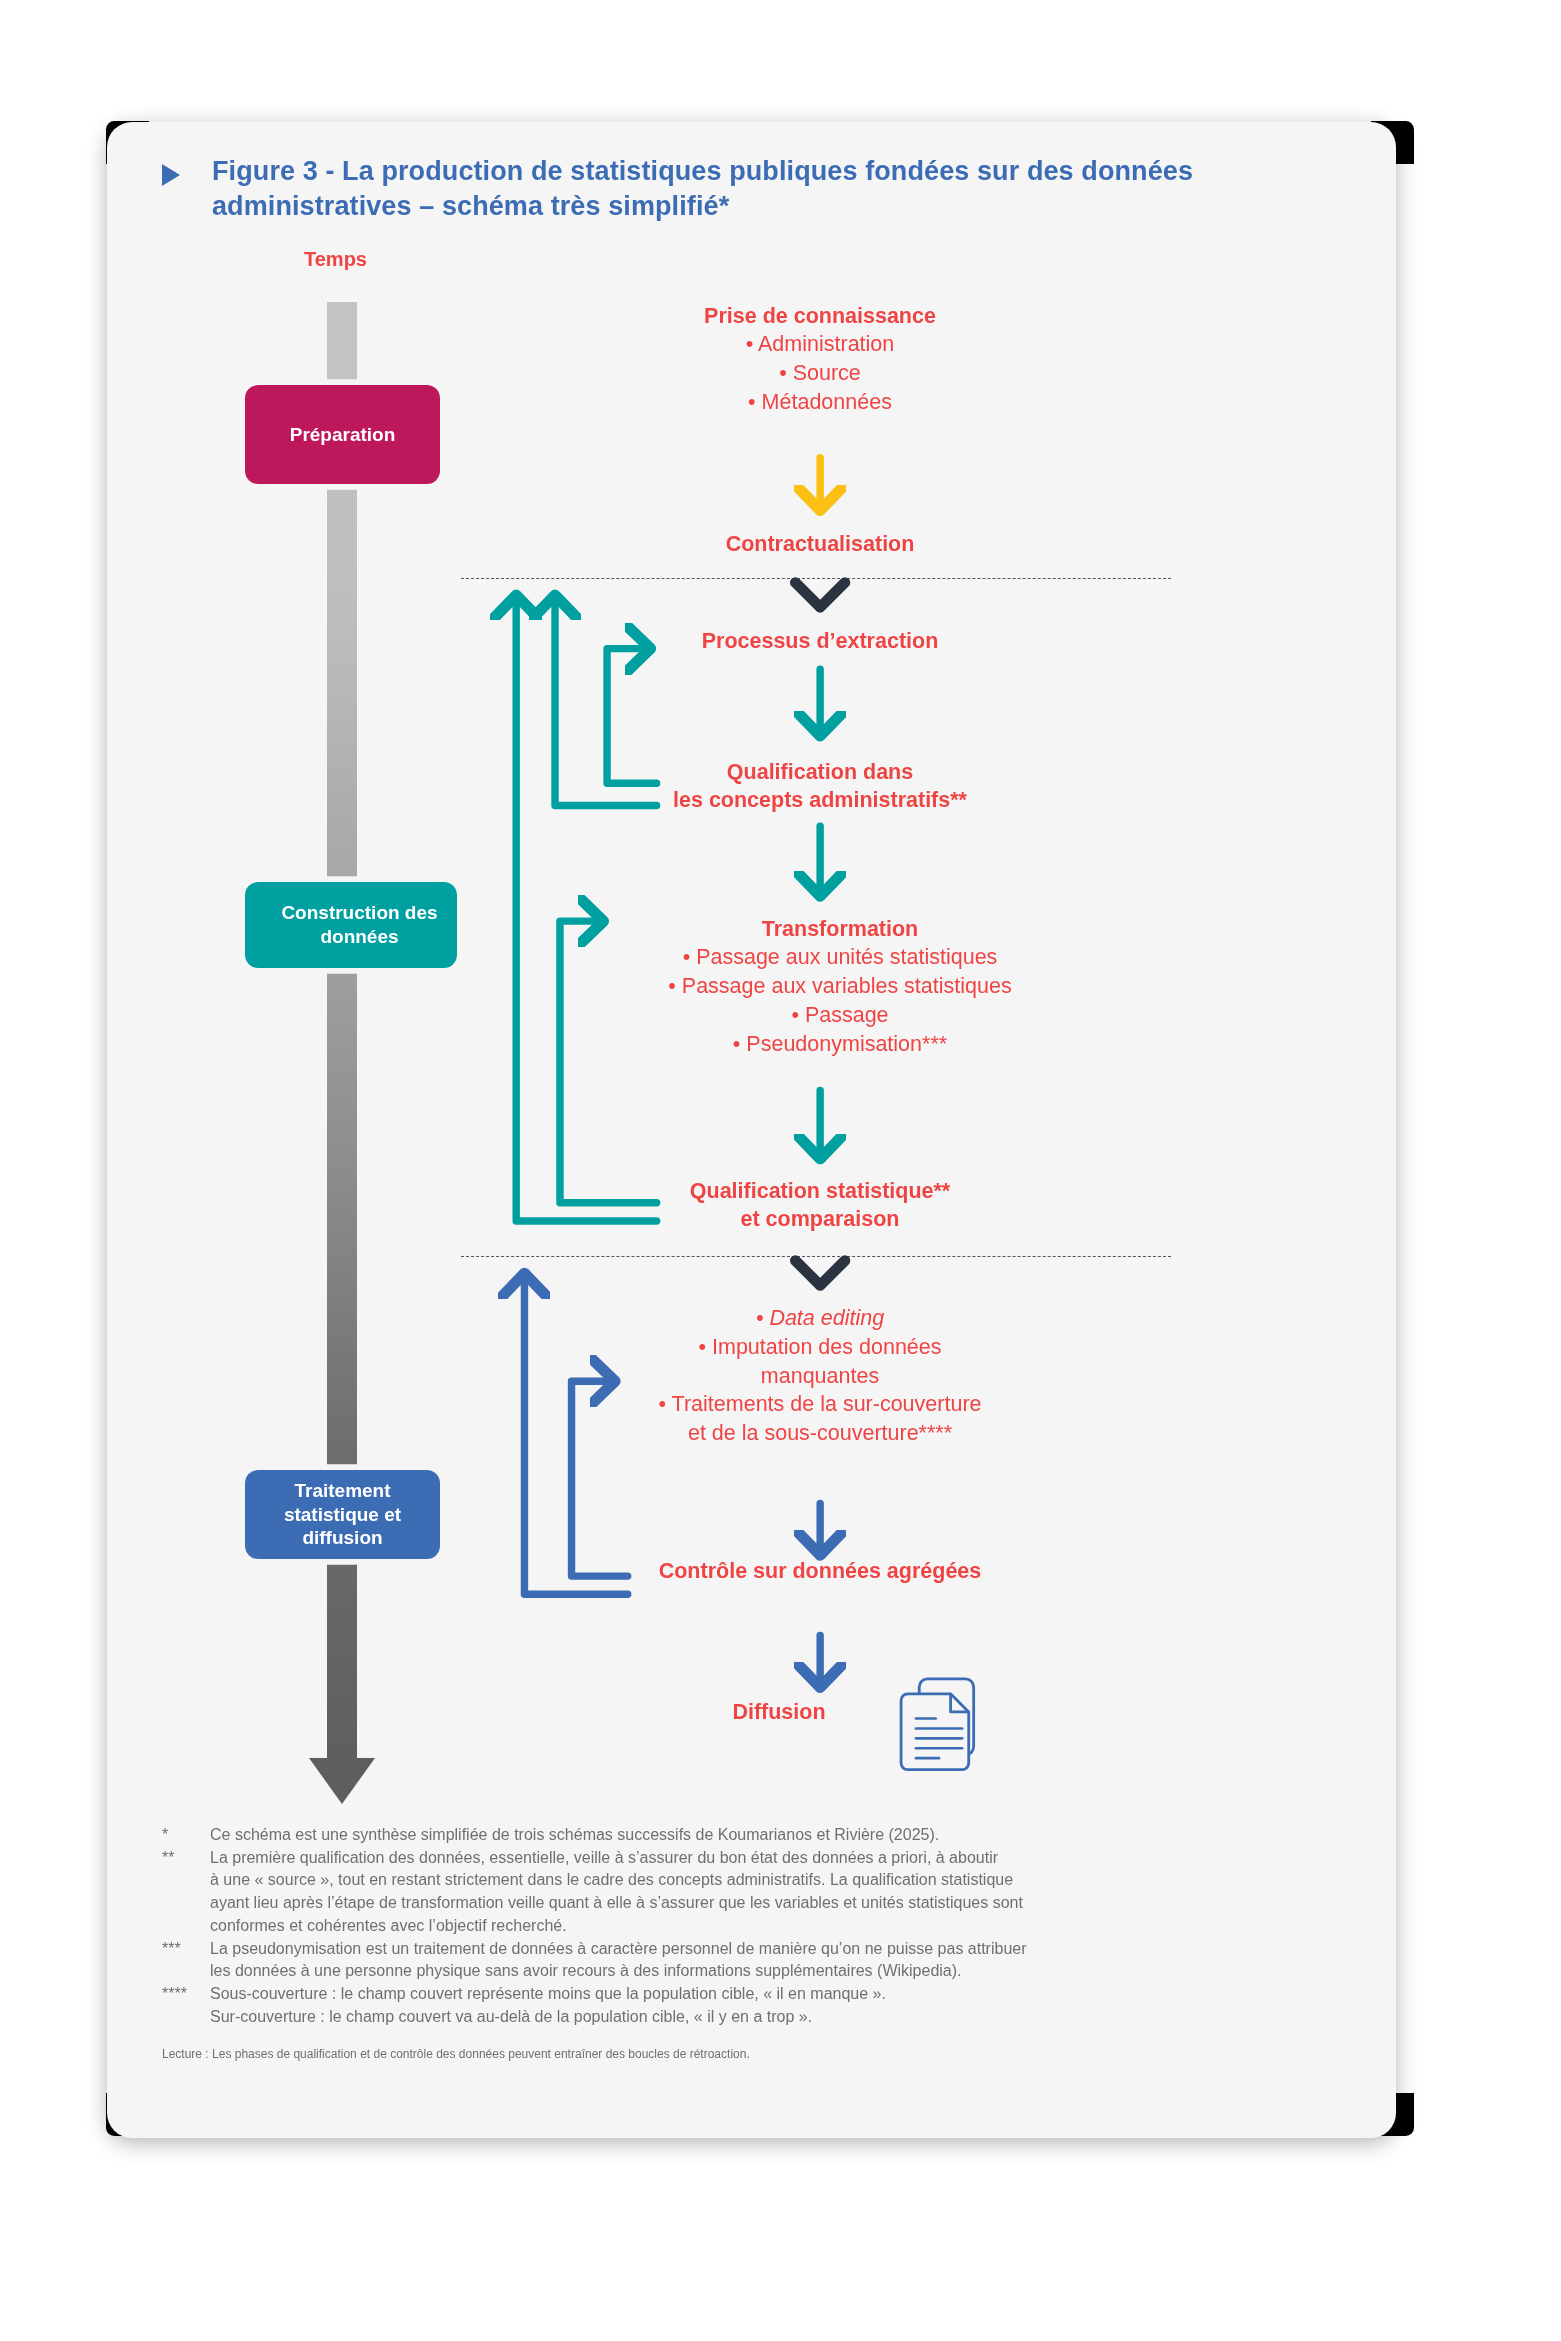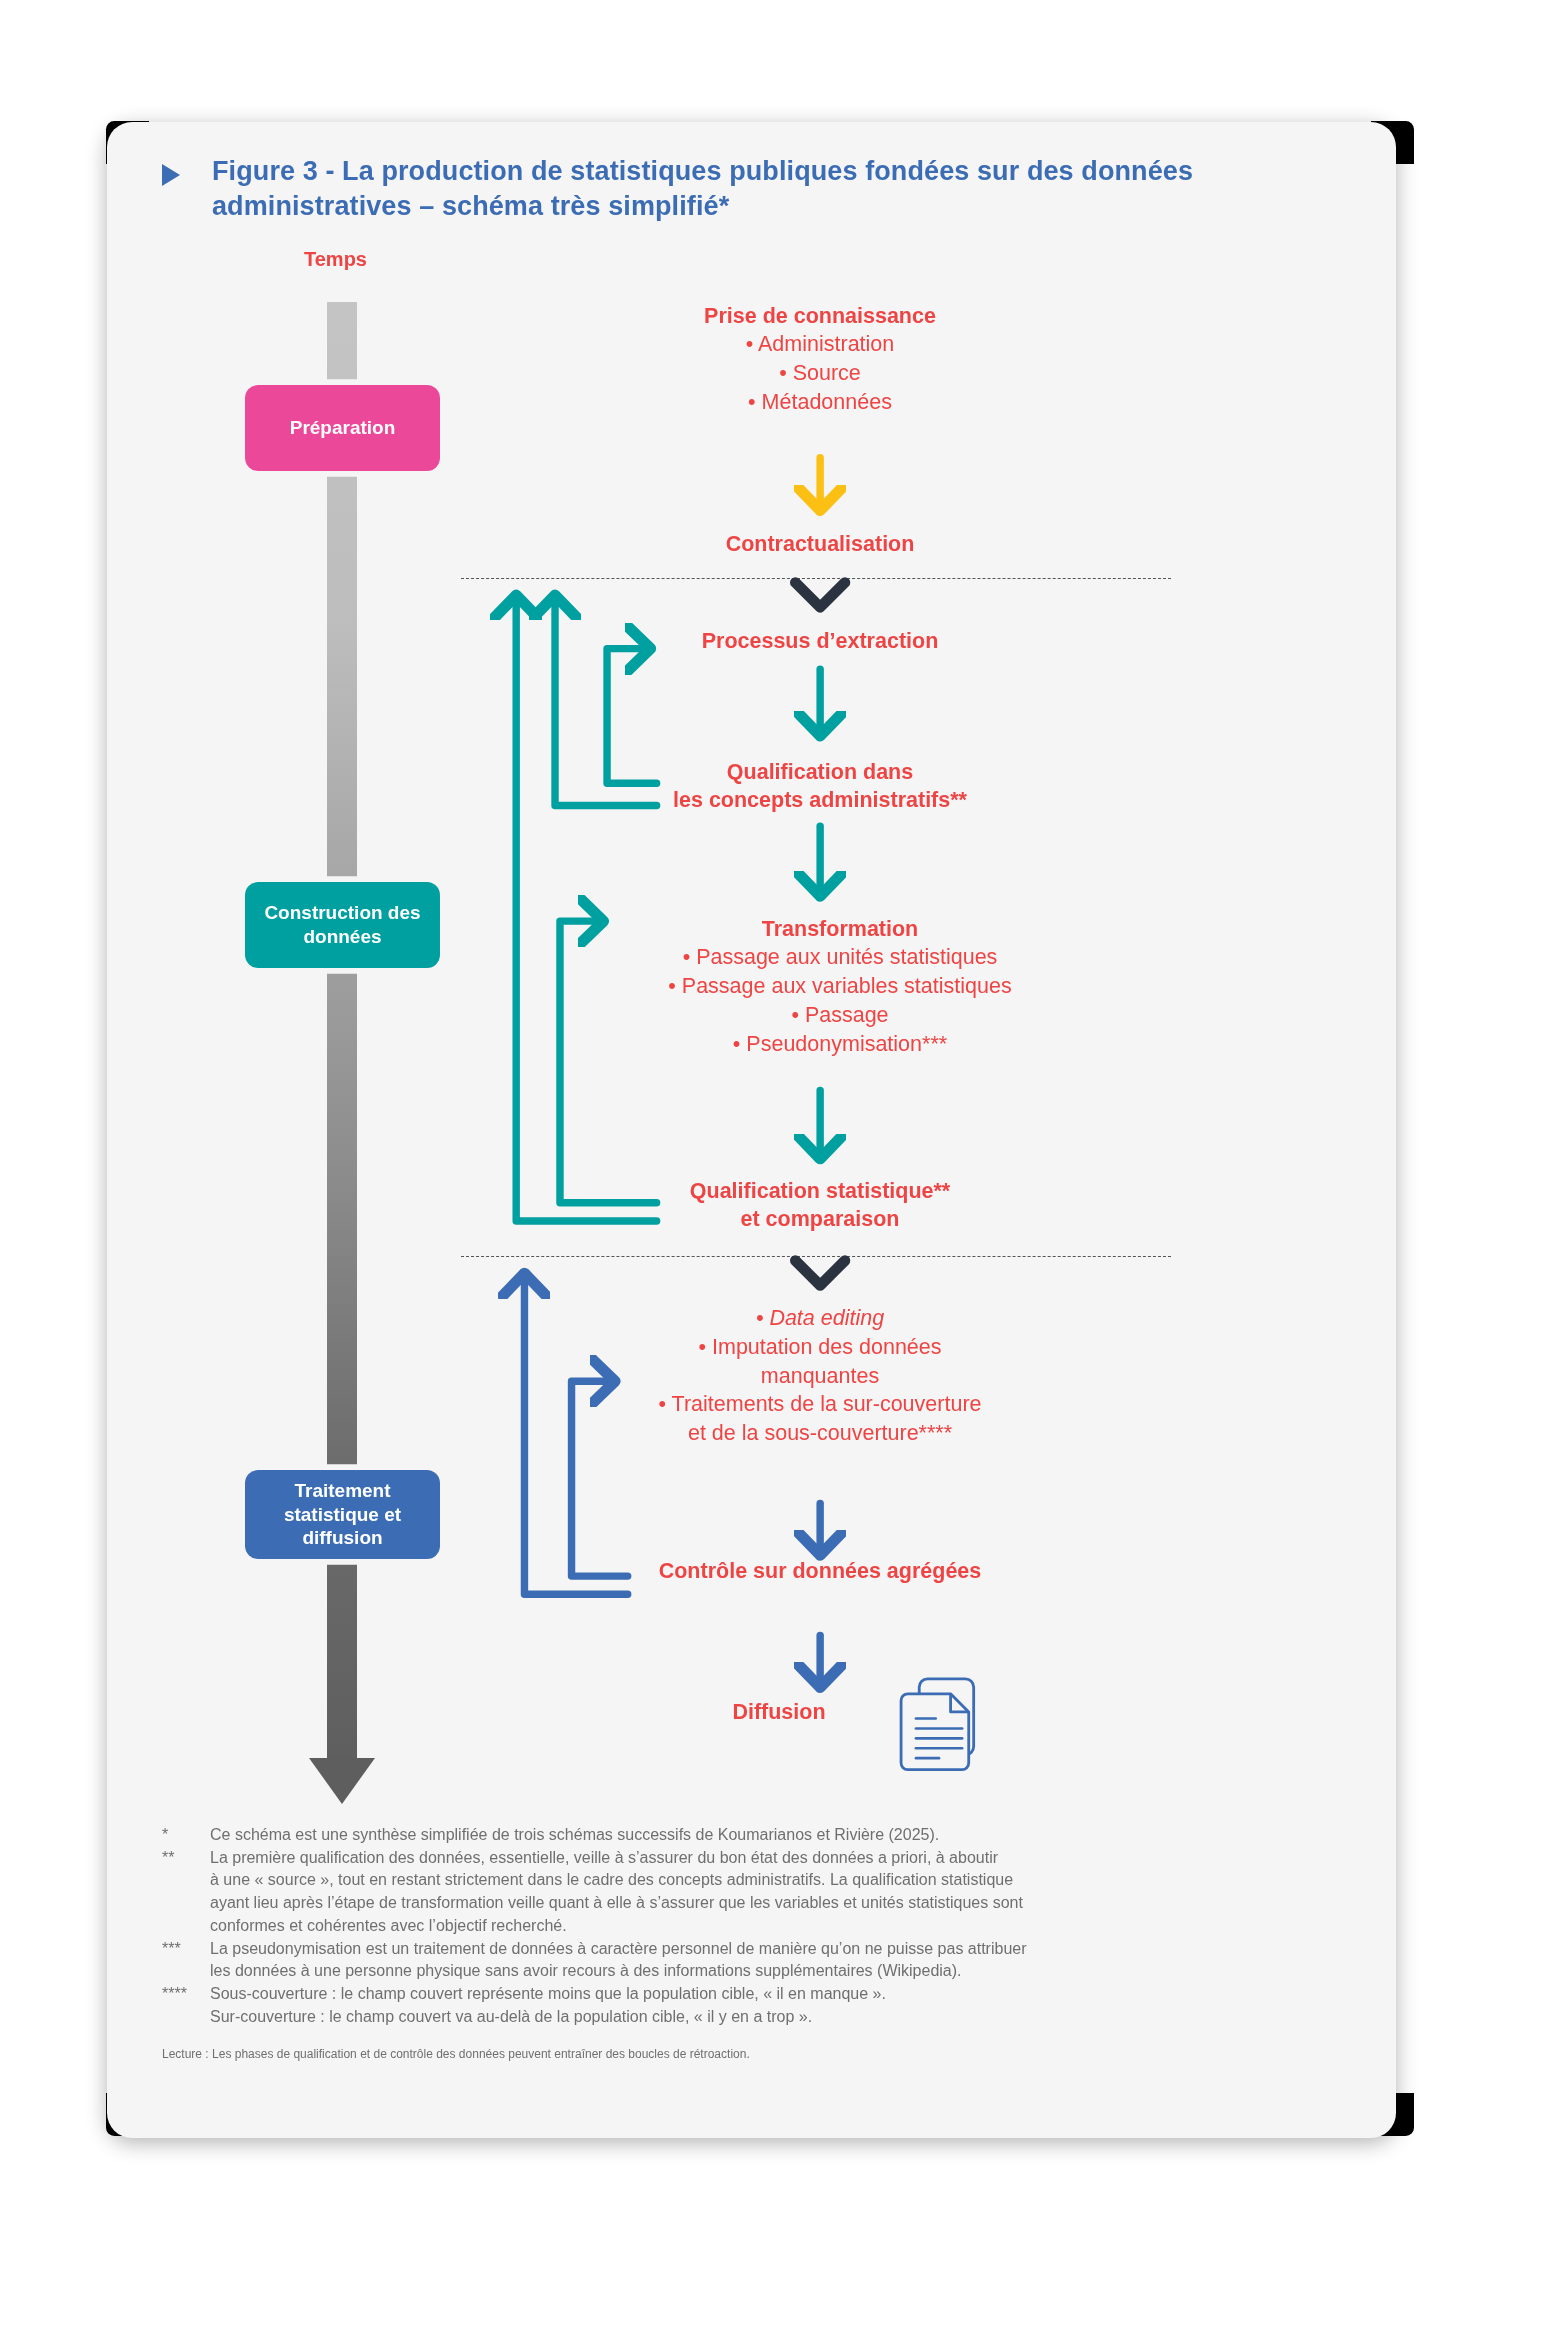--- a/index.html
+++ b/index.html
@@ -30,22 +30,22 @@
   .temps-label{position:absolute;left:304px;top:248px;font-size:20px;font-weight:bold;color:#ef4444;z-index:6;}
   .axis{position:absolute;left:327px;top:302px;width:30px;height:1470px;z-index:2;
         background:linear-gradient(to bottom,#c4c4c4 0%,#bdbdbd 22%,#8e8e8e 58%,#6e6e6e 78%,#5e5e5e 100%);}
   .axis-head{position:absolute;left:309px;top:1758px;width:0;height:0;z-index:2;
         border-left:33px solid transparent;border-right:33px solid transparent;border-top:46px solid #5e5e5e;}
 
   
   .phase{position:absolute;border-radius:13.2px;color:#fff;font-weight:bold;
         display:flex;align-items:center;justify-content:center;text-align:center;
         font-size:19px;line-height:1.24;z-index:4;box-shadow:0 0 0 5.8px #f5f5f5;}
-  .phase.prep{left:245px;top:385px;width:195px;height:86px;background:#ec4899;}
-  .phase.constr{left:245px;top:882px;width:195px;height:86px;background:#00a0a0;}
+  .phase.prep{left:245px;top:385px;width:195px;height:99px;background:#be185d;}
+  .phase.constr{left:245px;top:882px;width:195px;height:86px;background:#00a0a0;padding-left:17px;}
   .phase.trait{left:245px;top:1470px;width:195px;height:89px;background:#3b6cb4;}
 
   
   .node{position:absolute;text-align:center;color:#ef4444;z-index:5;}
   .node .hd{font-weight:bold;font-size:21.5px;line-height:1.32;}
   .node .li{font-size:21.5px;line-height:1.34;}
   .node .it{font-style:italic;}
 
   
   .dashed{position:absolute;height:0;border-top:1.7px dashed #555;z-index:3;}

